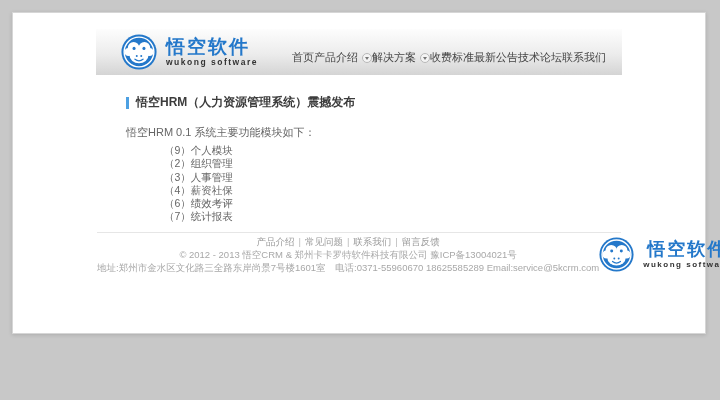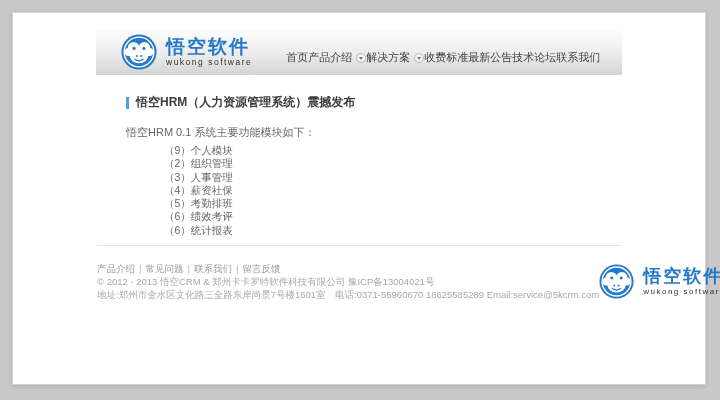--- a/index.html
+++ b/index.html
@@ -1,32 +1,32 @@
 <!DOCTYPE html>
 <html><head>
 <meta charset="utf-8">
 <style>
   * { margin:0; padding:0; box-sizing:border-box; }
   html,body { width:720px; height:400px; overflow:hidden;
     font-family:"Liberation Sans","DejaVu Sans",sans-serif; }
 
   .stage { width:720px; height:400px; background:#c8c8c8; position:relative; }
 
-  .card { position:absolute; left:12px; top:12px; width:694px; height:373px;
+  .card { position:absolute; left:12px; top:12px; width:694px; height:322px;
     background:#fff; border:1px solid #d6d6d6; box-shadow:0 1px 4px rgba(0,0,0,.14); }
 
   
   .band { width:526px; height:46px; margin:16px auto 0; display:flex;
     background:linear-gradient(180deg,#fdfdfd 0%,#ececec 55%,#d4d4d4 100%); }
 
   .logo { display:flex; align-items:center; padding-left:25px; cursor:pointer; }
   .logo svg { width:36px; height:36px; display:block; }
   .logo-text { margin-left:9px; }
   .logo-cn { font-size:19px; font-weight:bold; color:#2478ca; letter-spacing:2px; line-height:20px; white-space:nowrap; }
-  .logo-en { font-size:8.5px; font-weight:normal; color:#333; letter-spacing:1.5px; line-height:11px; white-space:nowrap; }
+  .logo-en { font-size:8.5px; font-weight:bold; color:#333; letter-spacing:1.5px; line-height:11px; white-space:nowrap; }
 
   .nav { flex:1; display:flex; justify-content:space-between; align-items:flex-end;
     padding:0 22px 10px 34px; }
   .nav-item { font-size:11px; color:#444; text-decoration:none; display:inline-flex;
     align-items:center; gap:4px; white-space:nowrap; cursor:pointer; }
   .dd-icon { width:10px; height:10px; border-radius:50%; border:1px solid #b9b9b9;
     background:#f4f4f4; display:inline-flex; align-items:center; justify-content:center; }
   .dd-icon::after { content:""; display:block; border-left:2.5px solid transparent;
     border-right:2.5px solid transparent; border-top:3px solid #777; margin-top:1px; }
 
@@ -37,21 +37,21 @@
   .content p { font-size:11px; color:#666; line-height:13px; white-space:nowrap; }
   .p1 { margin-top:15px; }
   .p2 { margin-top:17px; }
   .modules { list-style:none; margin-top:5px; padding-left:38px; }
   .modules li { font-size:10.5px; color:#666; line-height:13.3px; }
   .p3 { margin-top:6px; }
   .p4 { margin-top:8px; }
 
   
   .footer { width:524px; margin:3px auto 0; border-top:1px solid #e6e6e6;
-    padding-top:16px; display:flex; justify-content:space-between; align-items:center; }
+    padding-top:2px; display:flex; justify-content:space-between; align-items:center;text-align:center; }
   .f-left { font-size:9.5px; color:#a8a8a8; line-height:13px; white-space:nowrap; }
   .f-links a { color:#999; text-decoration:none; cursor:pointer; }
   .f-sep { color:#bbb; margin:0 4px; }
   .f-logo { display:flex; align-items:center; padding-right:2px; }
   .f-logo svg { width:35px; height:35px; display:block; }
   .f-logo .logo-cn { font-size:18px; }
   .f-logo .logo-en { font-size:8px; }
 </style>
 </head>
 <body>
@@ -112,23 +112,22 @@
       <div class="title">
         <span class="bar"></span>
         <span>悟空HRM（人力资源管理系统）震撼发布</span>
       </div>
       <p class="p2">悟空HRM 0.1 系统主要功能模块如下：</p>
       <ul class="modules">
         <li>（9）个人模块</li>
         <li>（2）组织管理</li>
         <li>（3）人事管理</li>
         <li>（4）薪资社保</li>
-        <li>（5）考勤排班</li>
         <li>（6）绩效考评</li>
-        <li>（6）统计报表</li>
+        <li>（7）统计报表</li>
       </ul>
     </main>
 
     <footer class="footer">
       <div class="f-left">
         <div class="f-links">
           <a>产品介绍</a><span class="f-sep">|</span><a>常见问题</a><span class="f-sep">|</span><a>联系我们</a><span class="f-sep">|</span><a>留言反馈</a>
         </div>
         <div>© 2012 - 2013 悟空CRM &amp; 郑州卡卡罗特软件科技有限公司 豫ICP备13004021号</div>
         <div>地址:郑州市金水区文化路三全路东岸尚景7号楼1601室　电话:0371-55960670 18625585289 Email:service@5kcrm.com</div>

